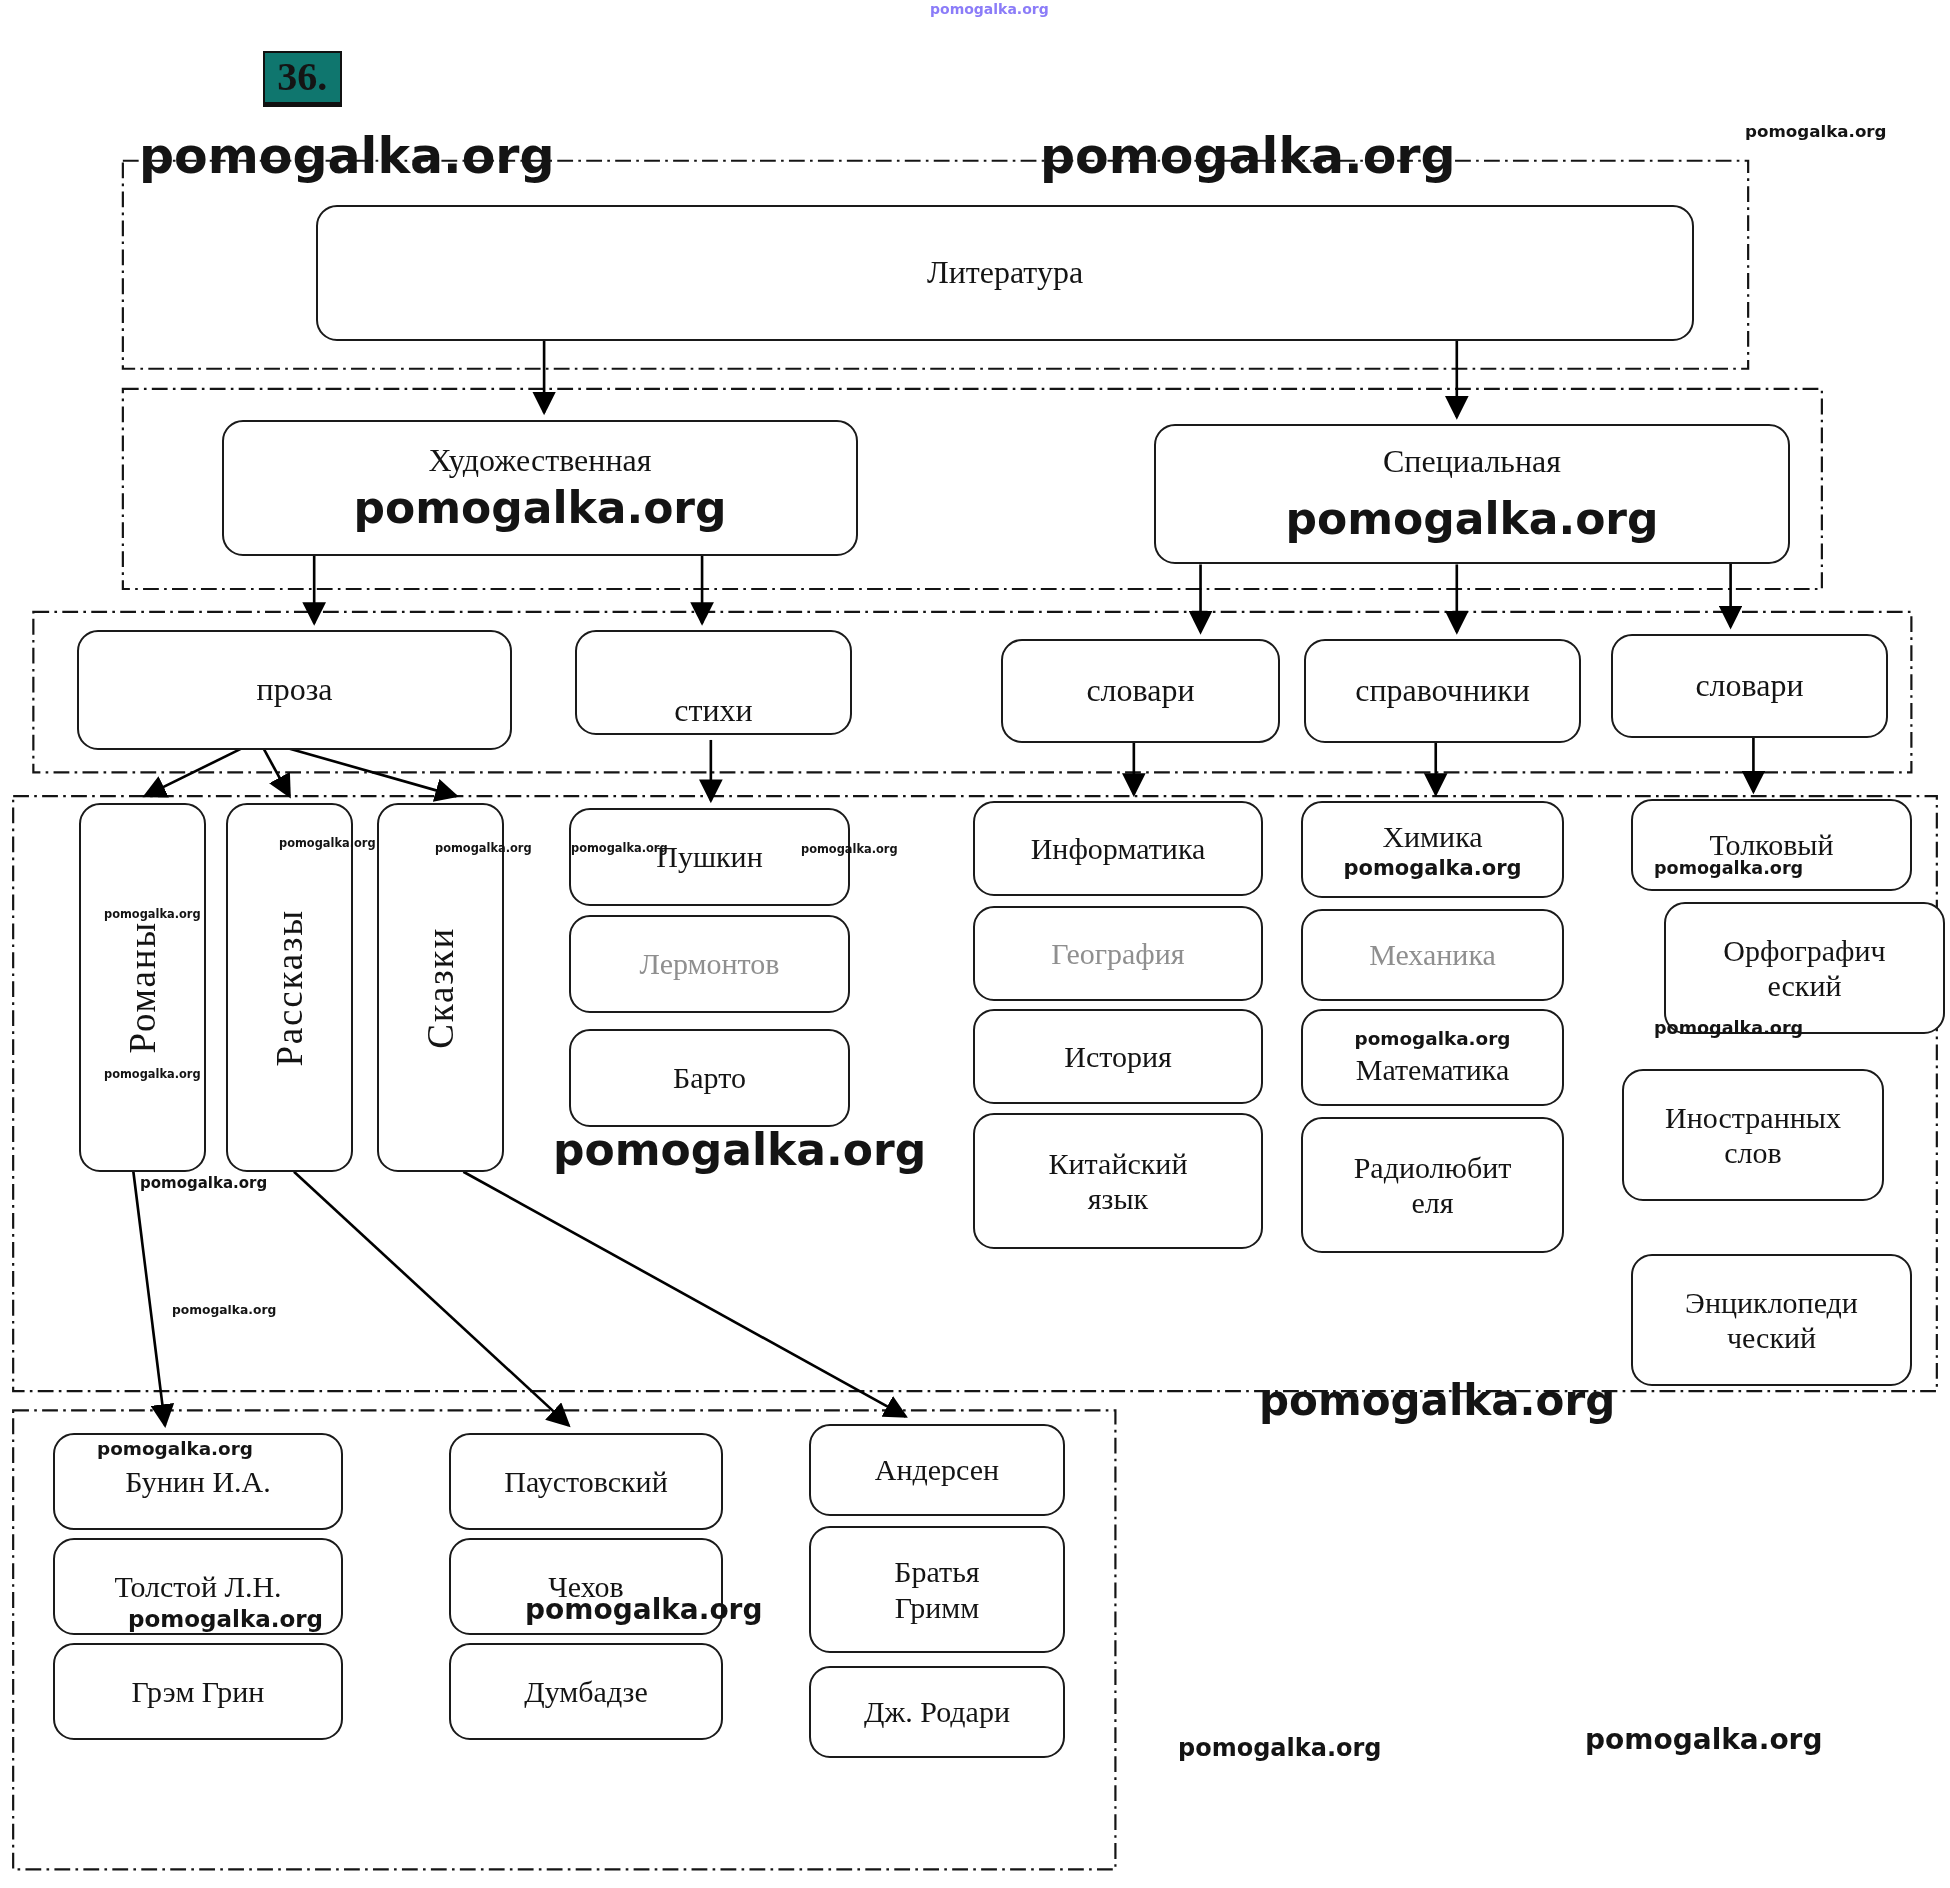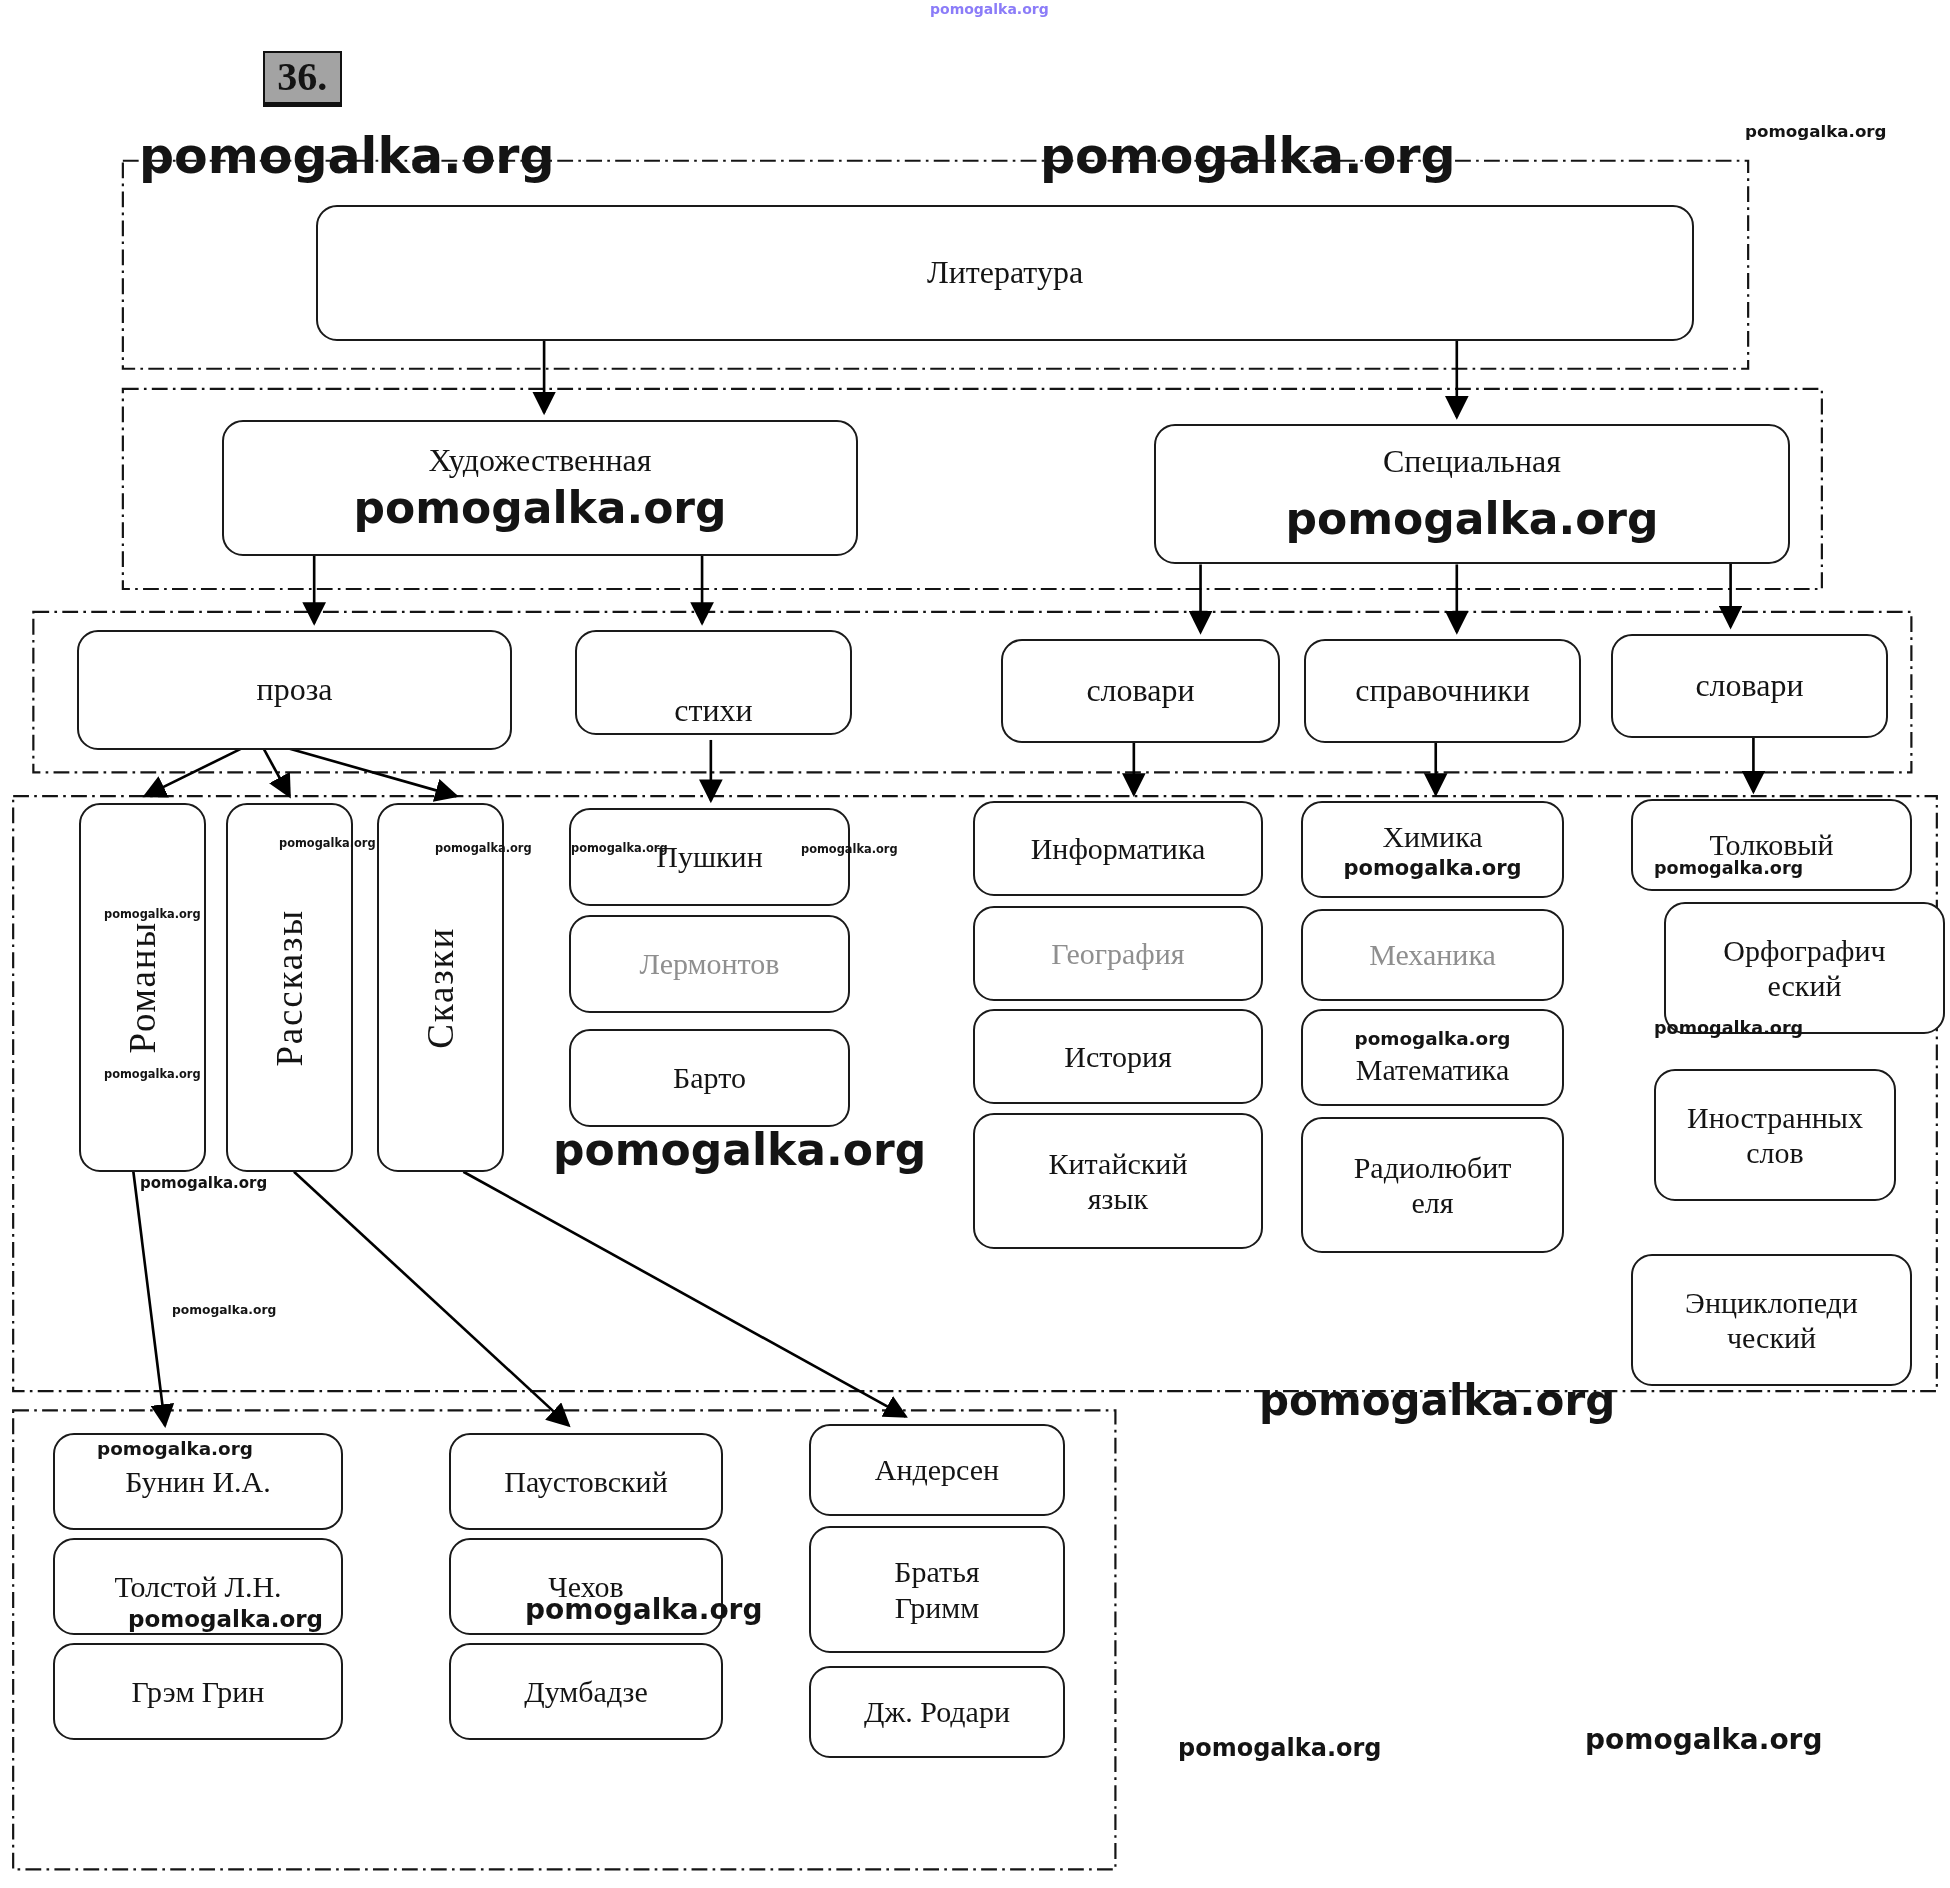--- a/index.html
+++ b/index.html
@@ -14,21 +14,21 @@
   .lvl{font-size:32px}
   .pre{white-space:pre-line}
   .gray{color:#8f8f8f}
   .vnode span.v{writing-mode:vertical-rl;transform:rotate(180deg);font-size:37px;letter-spacing:1.8px}
   .wm{position:absolute;z-index:5;font-family:"DejaVu Sans","Liberation Sans",sans-serif;
       font-weight:700;color:#141414;white-space:nowrap;line-height:1}
   .wm.thin{font-weight:600}
   .wm.blue{color:#8b7cf8}
   .wm-inline{font-family:"DejaVu Sans","Liberation Sans",sans-serif;font-weight:700;white-space:nowrap}
   .numbox{position:absolute;left:263px;top:51px;z-index:3;border:2.6px solid #111;border-bottom-width:5.3px;
-          padding:0 12.3px 1.8px 12.3px;font-weight:700;font-size:40px;background:#a3a3a3;
+          padding:0 12.3px 1.8px 12.3px;font-weight:700;font-size:40px;background:#0f766e;
           font-family:"Liberation Serif",serif}
 </style>
 </head>
 <body>
 
 <div id="canvas">
 
   <svg class="overlay" width="1950" height="1888" viewBox="0 0 2222 2151">
     <defs>
       <marker id="ah" markerWidth="10" markerHeight="9" refX="8" refY="4.5" orient="auto">
@@ -144,21 +144,21 @@
 еля</span>
   </div>
 
   <div class="node" style="left:1631px;top:799px;width:281px;height:92px;">
     <span>Толковый</span>
   </div>
   <div class="node" style="left:1631px;top:902px;width:281px;height:132px;margin-left:33px;">
     <span class="pre">Орфографич
 еский</span>
   </div>
-  <div class="node" style="left:1622px;top:1069px;width:242px;height:132px;margin-left:32px;">
+  <div class="node" style="left:1622px;top:1069px;width:262px;height:132px;">
     <span class="pre">Иностранных
 слов</span>
   </div>
   <div class="node" style="left:1631px;top:1254px;width:281px;height:132px;">
     <span class="pre">Энциклопеди
 ческий</span>
   </div>
 
   <div class="node" style="left:53px;top:1433px;width:290px;height:97px;">
     <span>Бунин И.А.</span>

